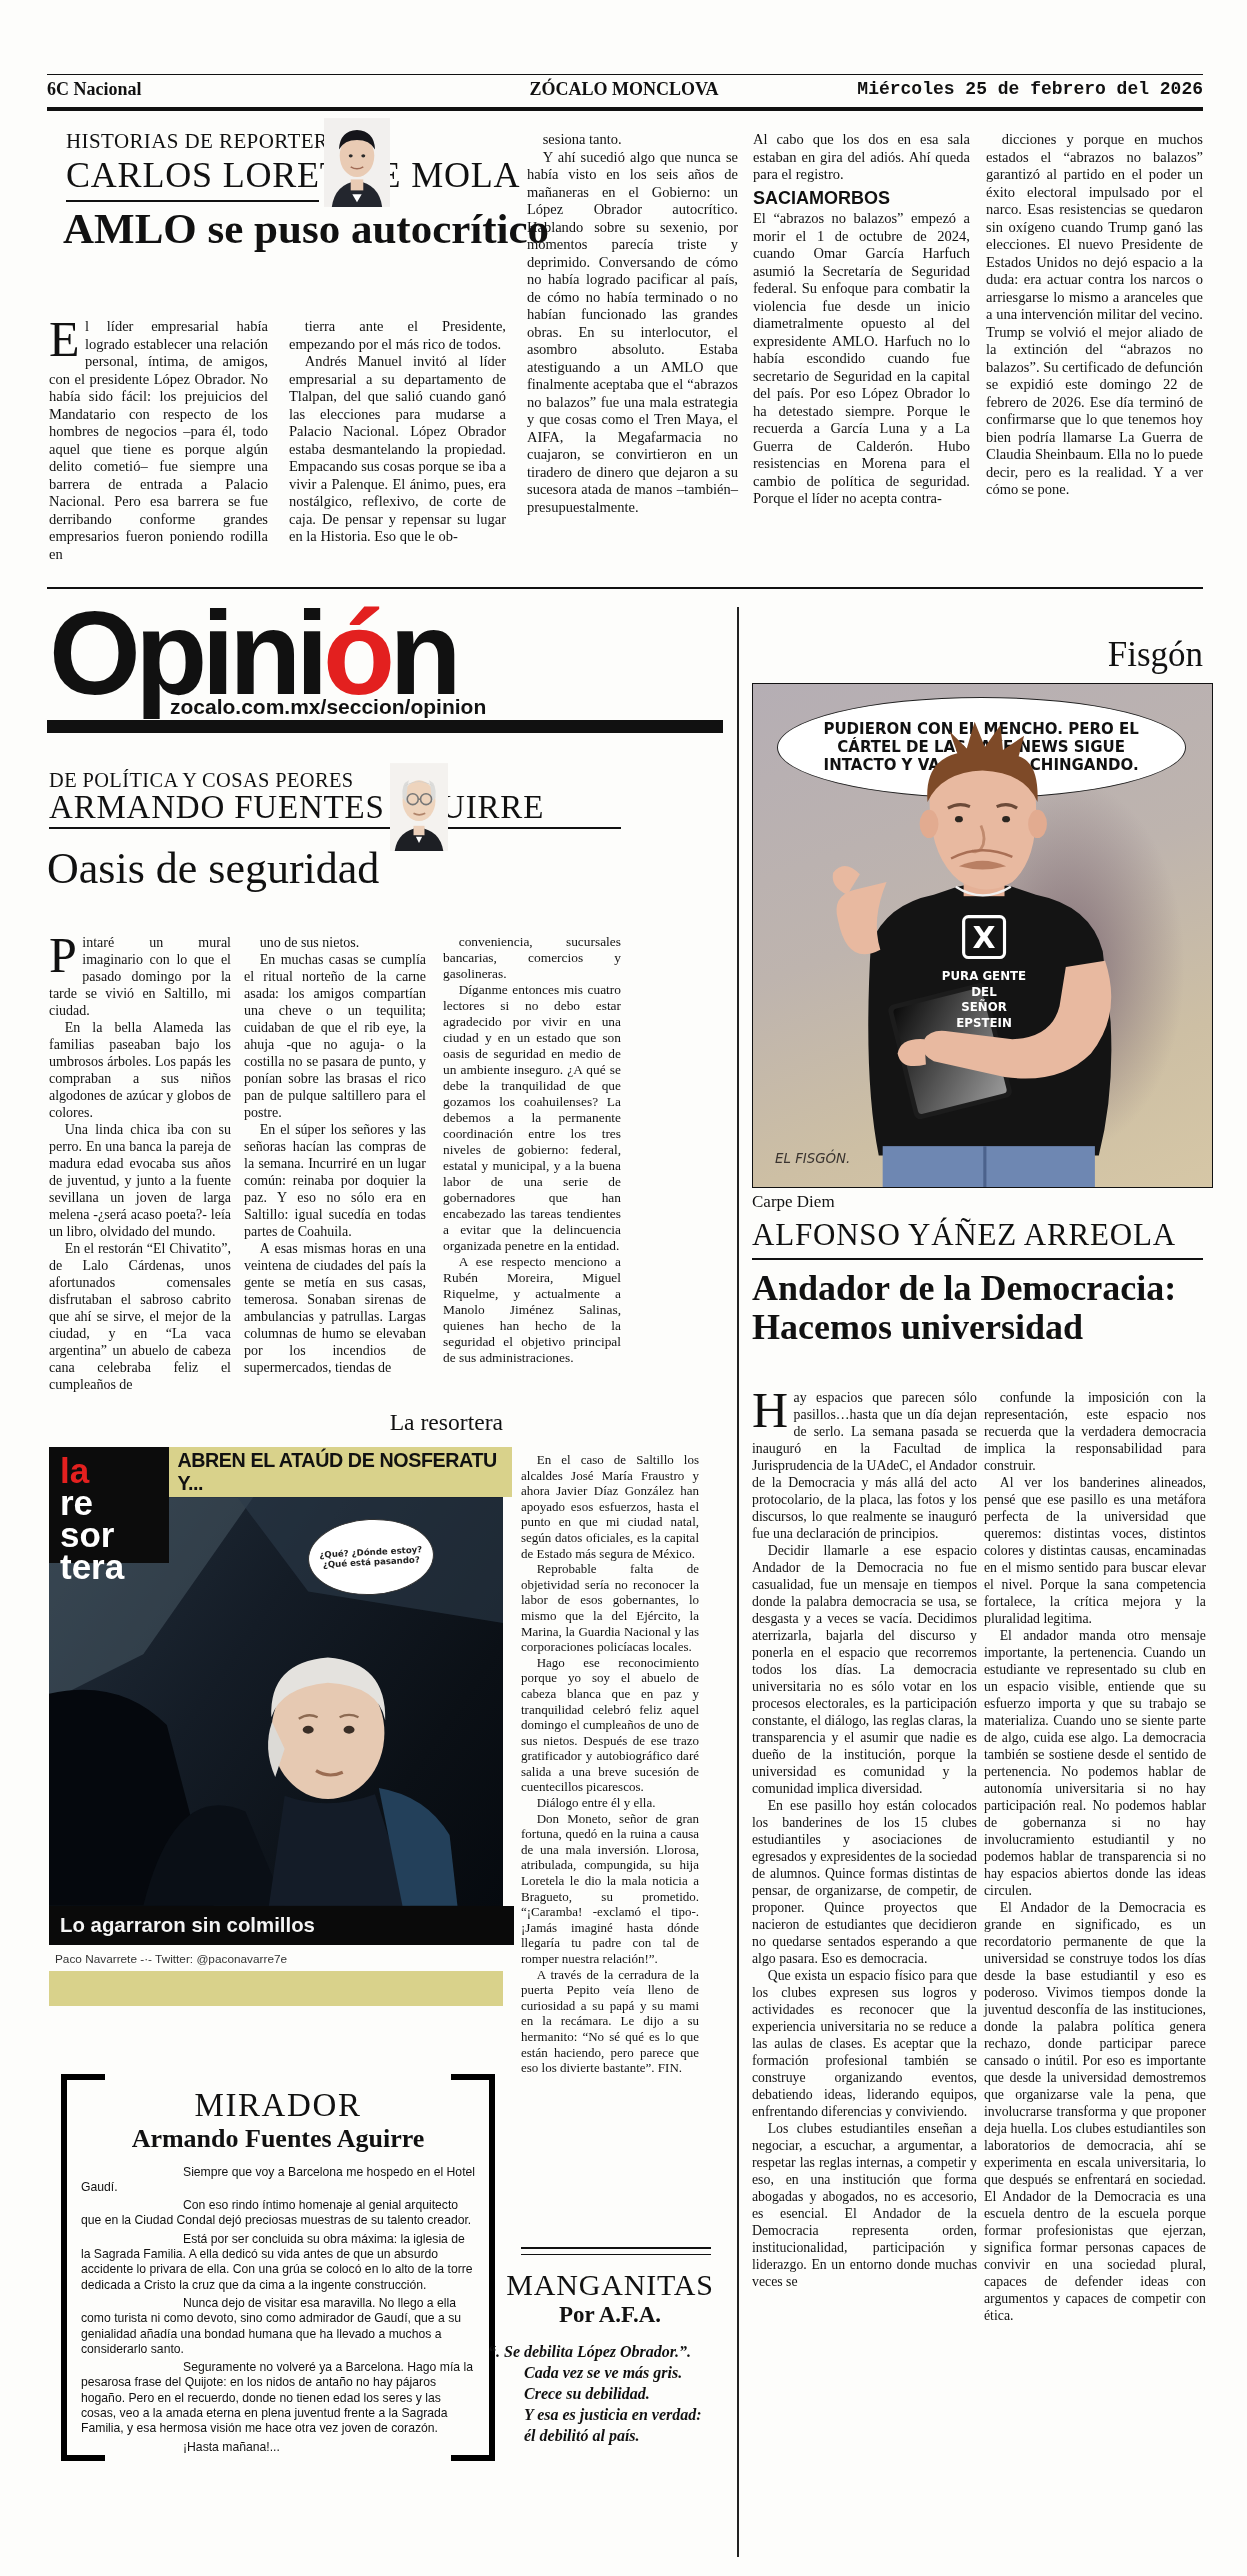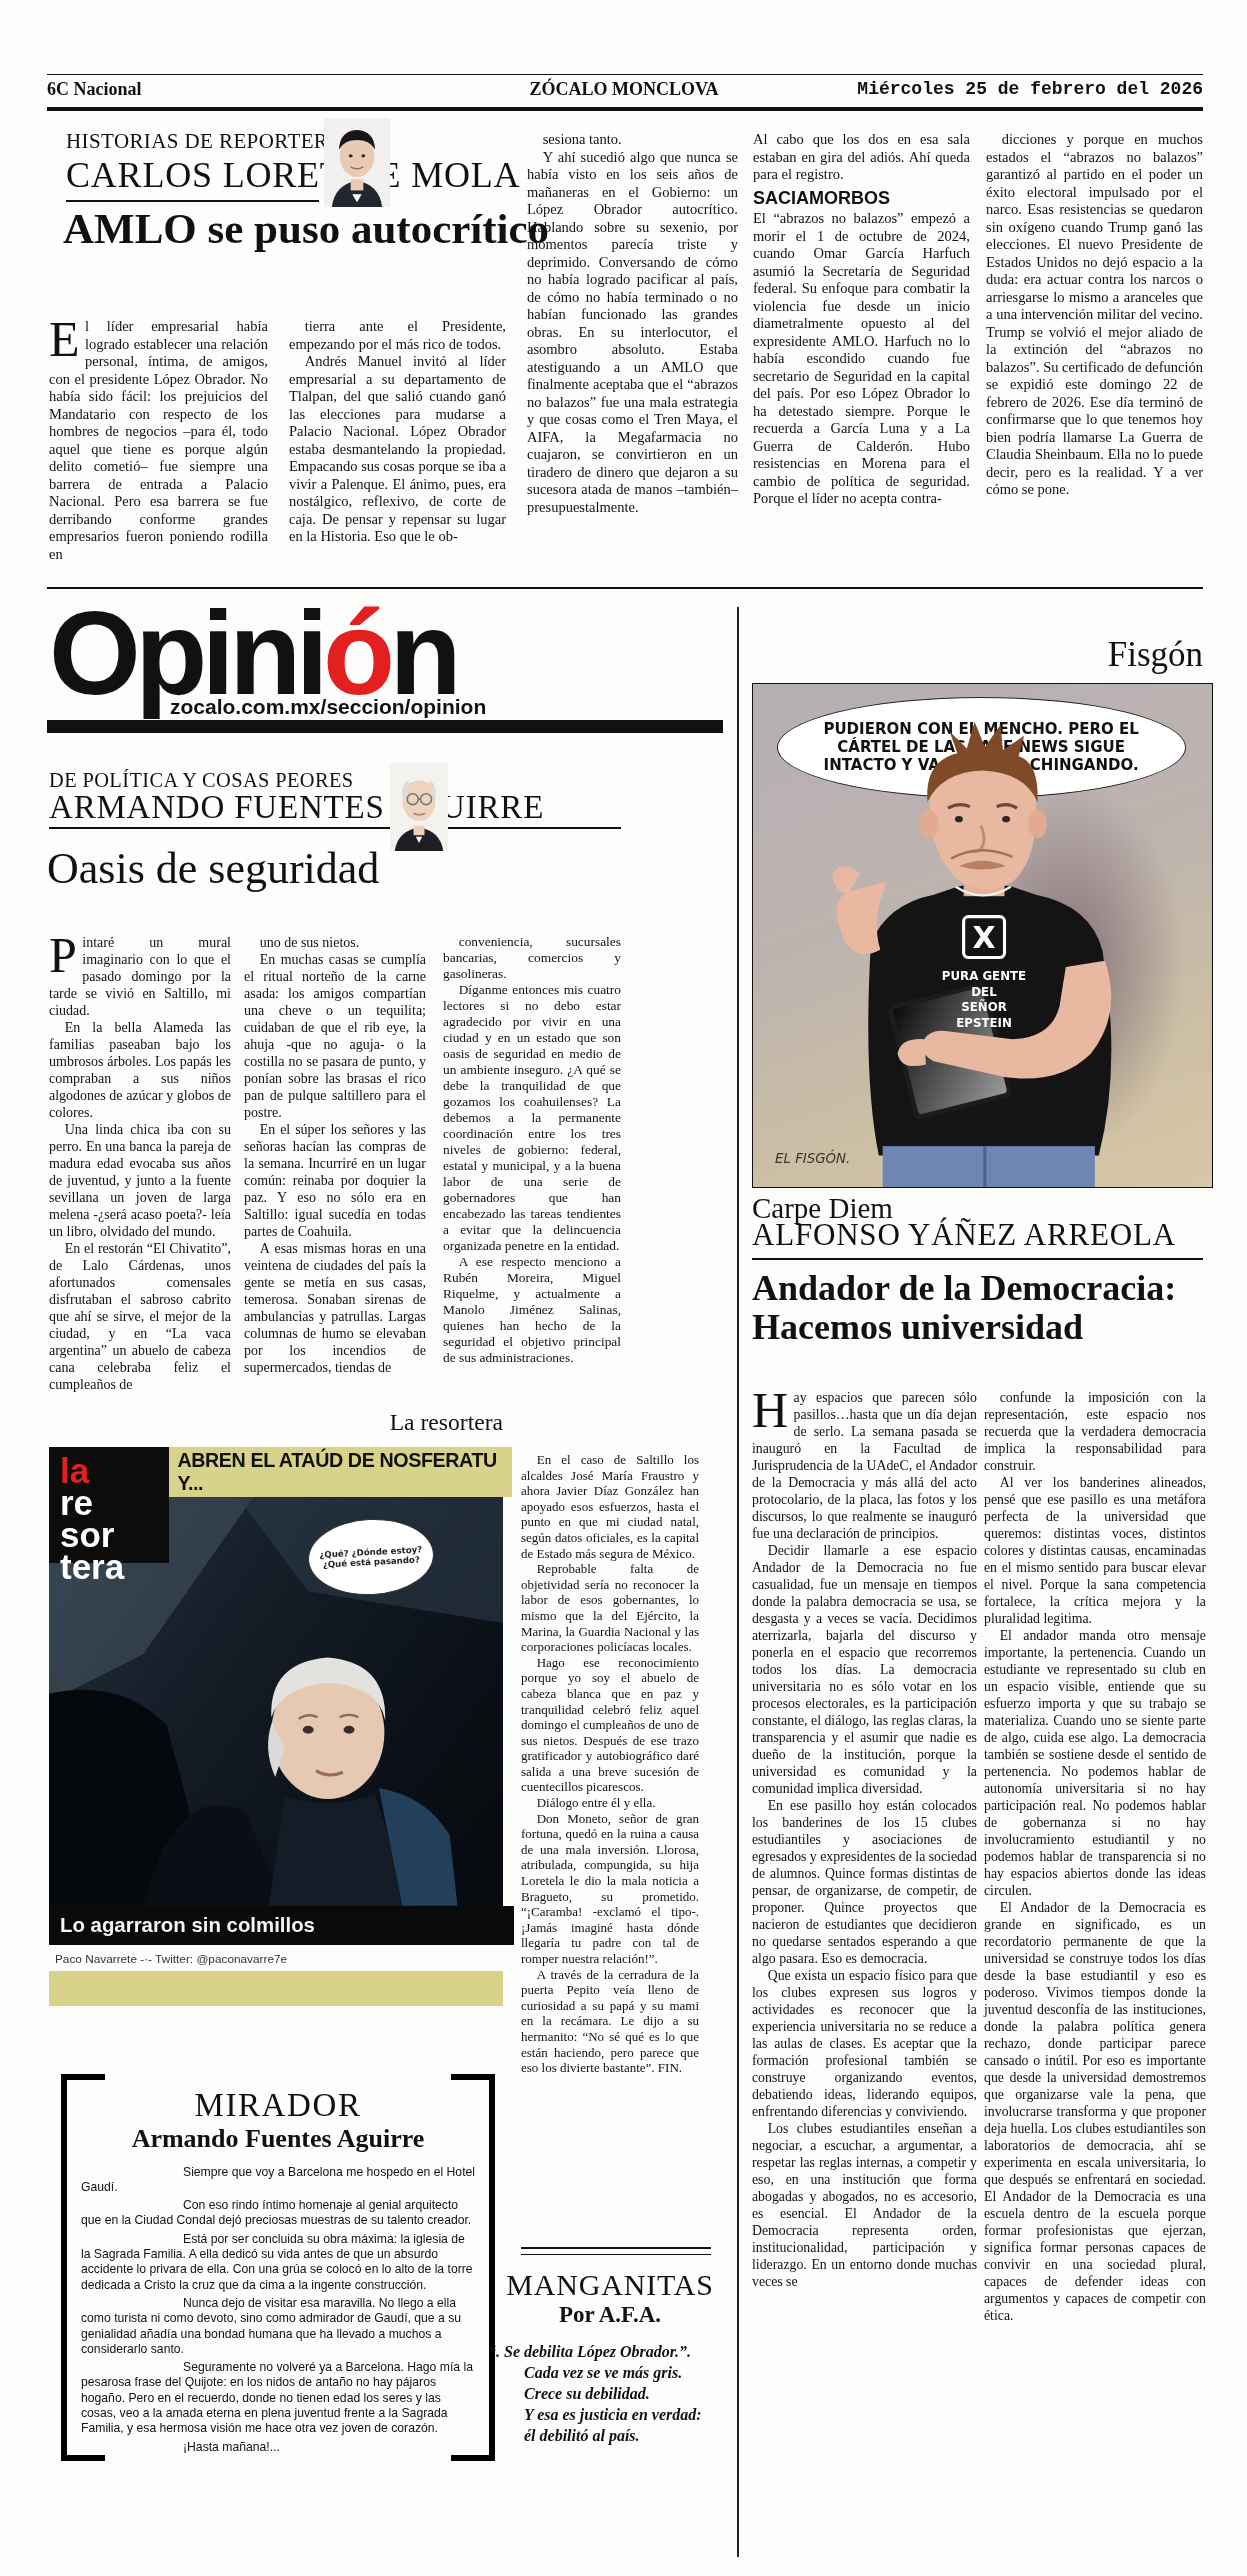--- a/index.html
+++ b/index.html
@@ -216,21 +216,21 @@
     </div>
   <div class="abs bcol" style="left:521px;top:1452px;width:178px;font-size:13px;line-height:15.6px;">
       <p>En el caso de Saltillo los alcaldes José María Fraustro y ahora Javier Díaz González han apoyado esos esfuerzos, hasta el punto en que mi ciudad natal, según datos oficiales, es la capital de Estado más segura de México.</p>
       <p>Reprobable falta de objetividad sería no reconocer la labor de esos gobernantes, lo mismo que la del Ejército, la Marina, la Guardia Nacional y las corporaciones policíacas locales.</p>
       <p>Hago ese reconocimiento porque yo soy el abuelo de cabeza blanca que en paz y tranquilidad celebró feliz aquel domingo el cumpleaños de uno de sus nietos. Después de ese trazo gratificador y autobiográfico daré salida a una breve sucesión de cuentecillos picarescos.</p>
       <p>Diálogo entre él y ella.</p>
       <p>Don Moneto, señor de gran fortuna, quedó en la ruina a causa de una mala inversión. Llorosa, atribulada, compungida, su hija Loretela le dio la mala noticia a Bragueto, su prometido. “¡Caramba! -exclamó el tipo-. ¡Jamás imaginé hasta dónde llegaría tu padre con tal de romper nuestra relación!”.</p>
       <p>A través de la cerradura de la puerta Pepito veía lleno de curiosidad a su papá y su mami en la recámara. Le dijo a su hermanito: “No sé qué es lo que están haciendo, pero parece que eso los divierte bastante”. FIN.</p>
     </div>
 
-  <div class="abs" style="left:752px;top:1192px;font-size:29px;">Carpe Diem</div>
+  <div class="abs" style="left:752px;top:1192px;font-size:17px;">Carpe Diem</div>
   <div class="abs author-big" style="left:752px;top:1217px;font-size:31px;">ALFONSO YÁÑEZ ARREOLA</div>
   <div class="abs rule" style="left:752px;top:1258px;width:451px;height:1.6px;"></div>
   <div class="abs headline" style="left:752px;top:1269px;font-size:36px;">
     <div>Andador de la Democracia:</div>
     <div>Hacemos universidad</div>
   </div>
   <div class="abs bcol" style="left:752px;top:1389px;width:225px;font-size:13.8px;line-height:17px;">
     <p class="fp"><span class="dropcap">H</span><span>ay espacios que parecen sólo pasillos…hasta que un día dejan de serlo. La semana pasada se inauguró en la Facultad de Jurisprudencia de la UAdeC, el Andador de la Democracia y más allá del acto protocolario, de la placa, las fotos y los discursos, lo que realmente se inauguró fue una declaración de principios.</span></p>
     <span><p>Decidir llamarle a ese espacio Andador de la Democracia no fue casualidad, fue un mensaje en tiempos donde la palabra democracia se usa, se desgasta y a veces se vacía. Decidimos aterrizarla, bajarla del discurso y ponerla en el espacio que recorremos todos los días. La democracia universitaria no es sólo votar en los procesos electorales, es la participación constante, el diálogo, las reglas claras, la transparencia y el asumir que nadie es dueño de la institución, porque la universidad es comunidad y la comunidad implica diversidad.</p><p>En ese pasillo hoy están colocados los banderines de los 15 clubes estudiantiles y asociaciones de egresados y expresidentes de la sociedad de alumnos. Quince formas distintas de pensar, de organizarse, de competir, de proponer. Quince proyectos que nacieron de estudiantes que decidieron no quedarse sentados esperando a que algo pasara. Eso es democracia.</p><p>Que exista un espacio físico para que los clubes expresen sus logros y actividades es reconocer que la experiencia universitaria no se reduce a las aulas de clases. Es aceptar que la formación profesional también se construye organizando eventos, debatiendo ideas, liderando equipos, enfrentando diferencias y conviviendo.</p><p>Los clubes estudiantiles enseñan a negociar, a escuchar, a argumentar, a respetar las reglas internas, a competir y eso, en una institución que forma abogadas y abogados, no es accesorio, es esencial. El Andador de la Democracia representa orden, institucionalidad, participación y liderazgo. En un entorno donde muchas veces se</p></span>
   </div>

